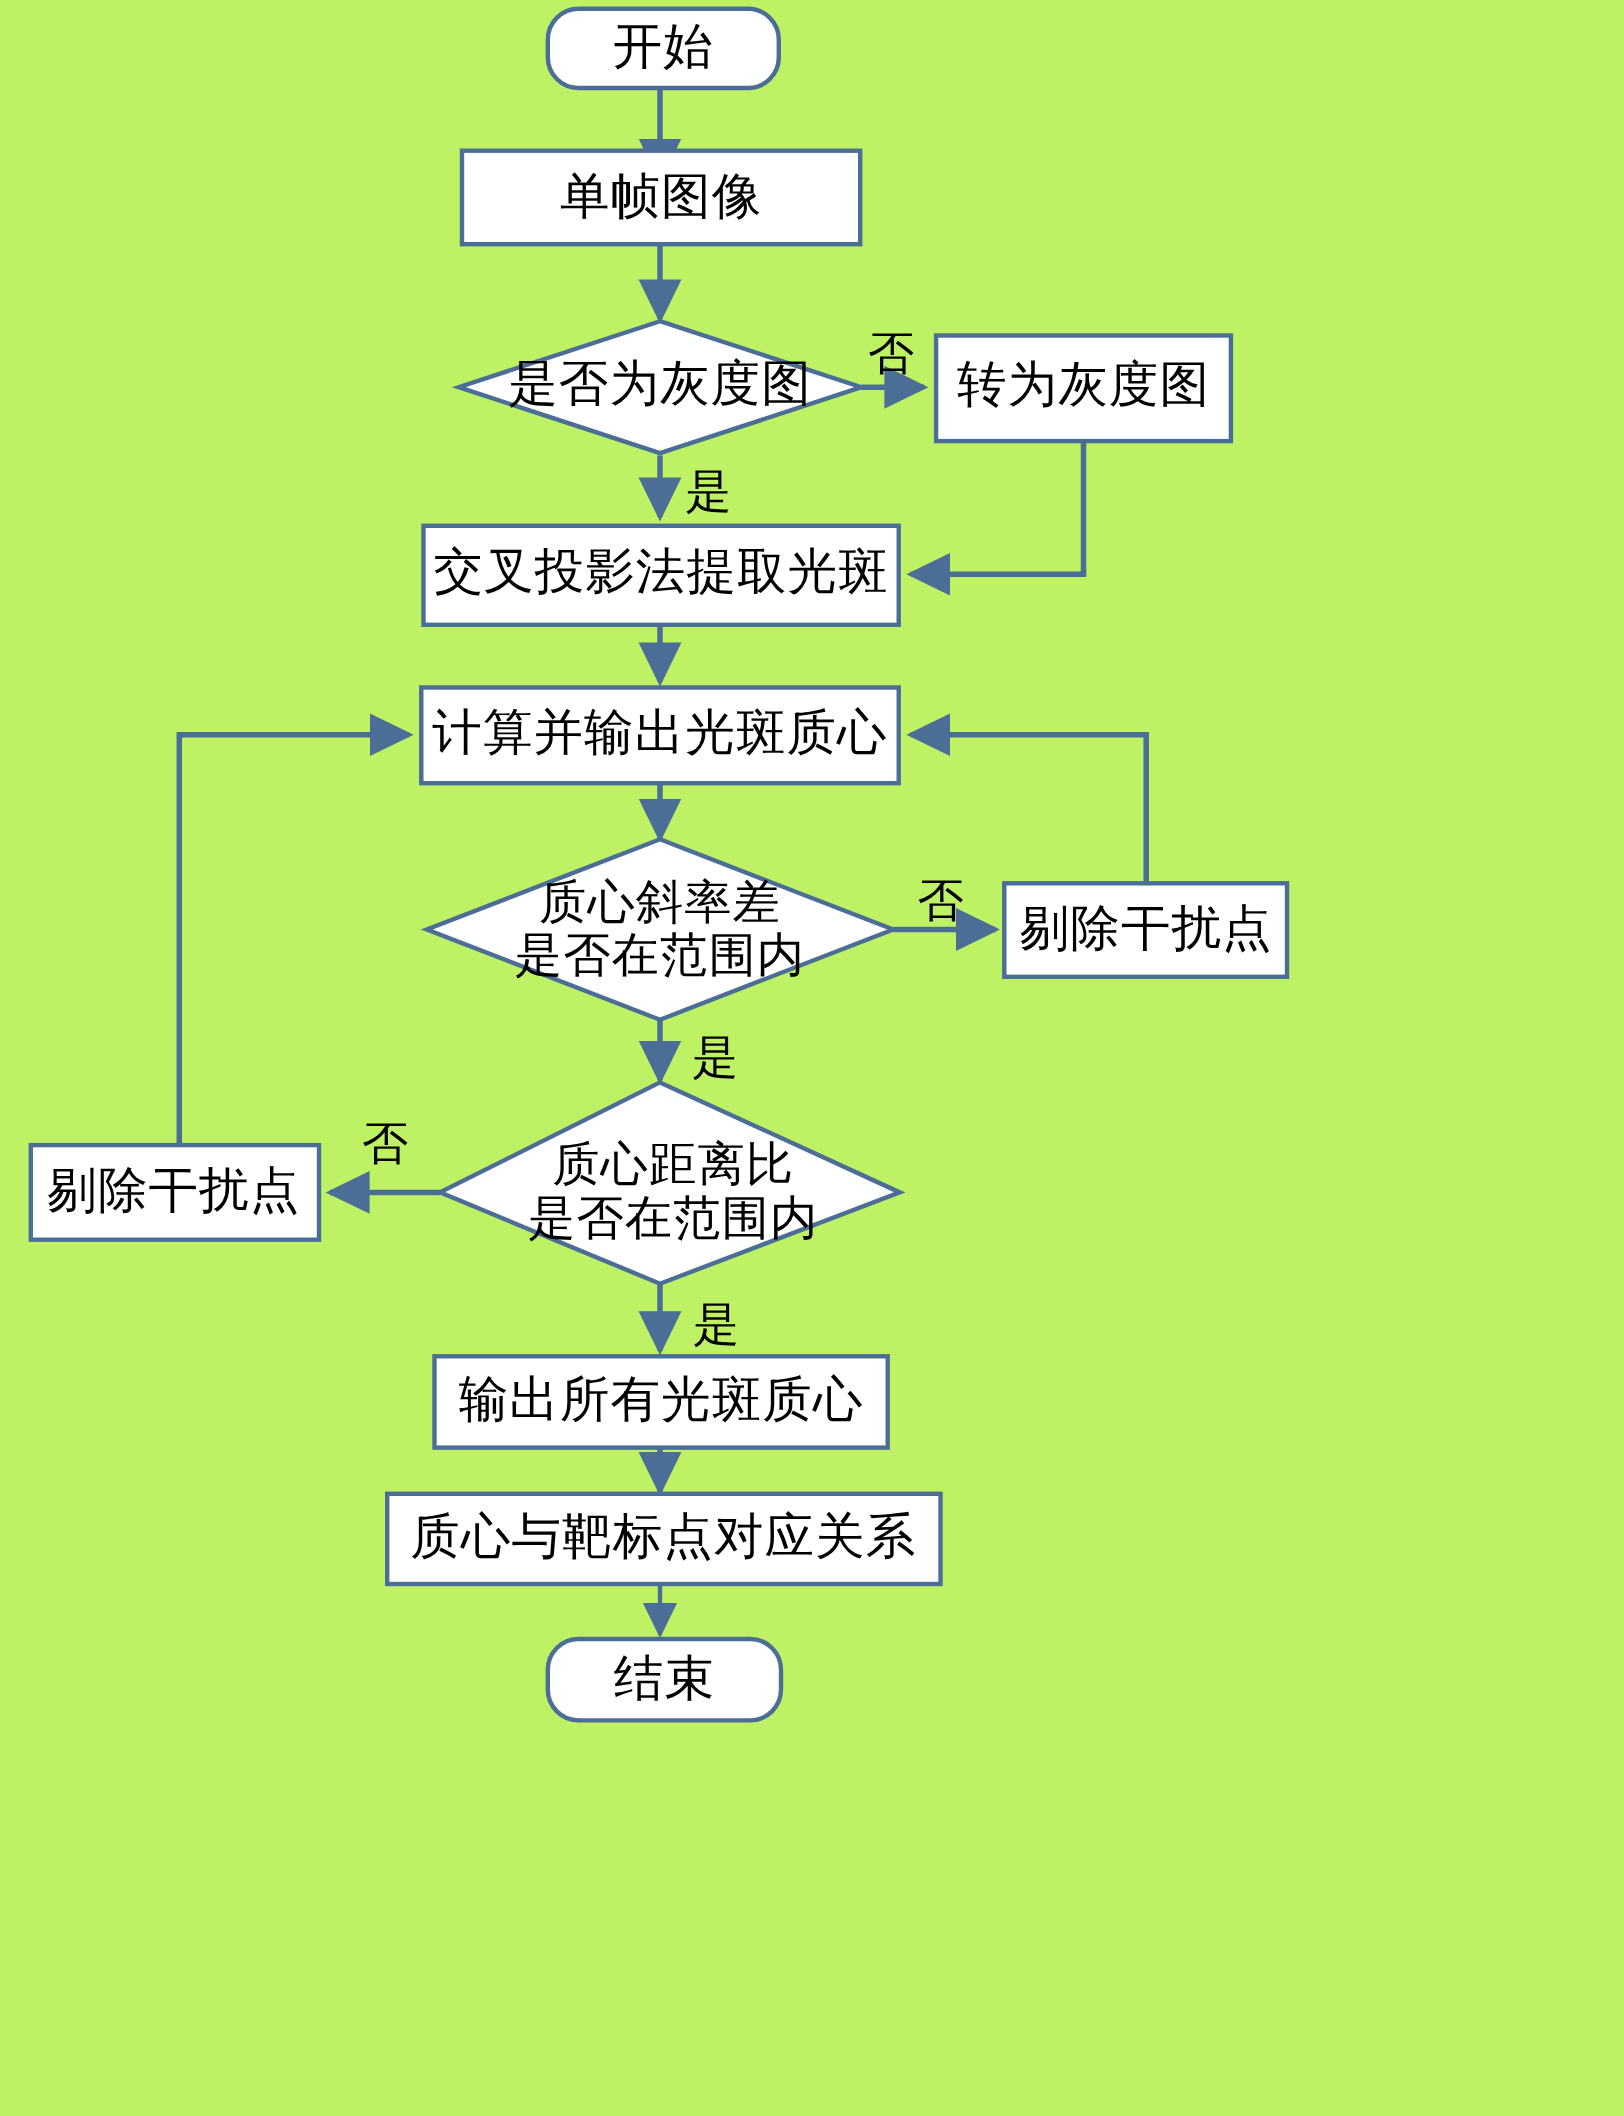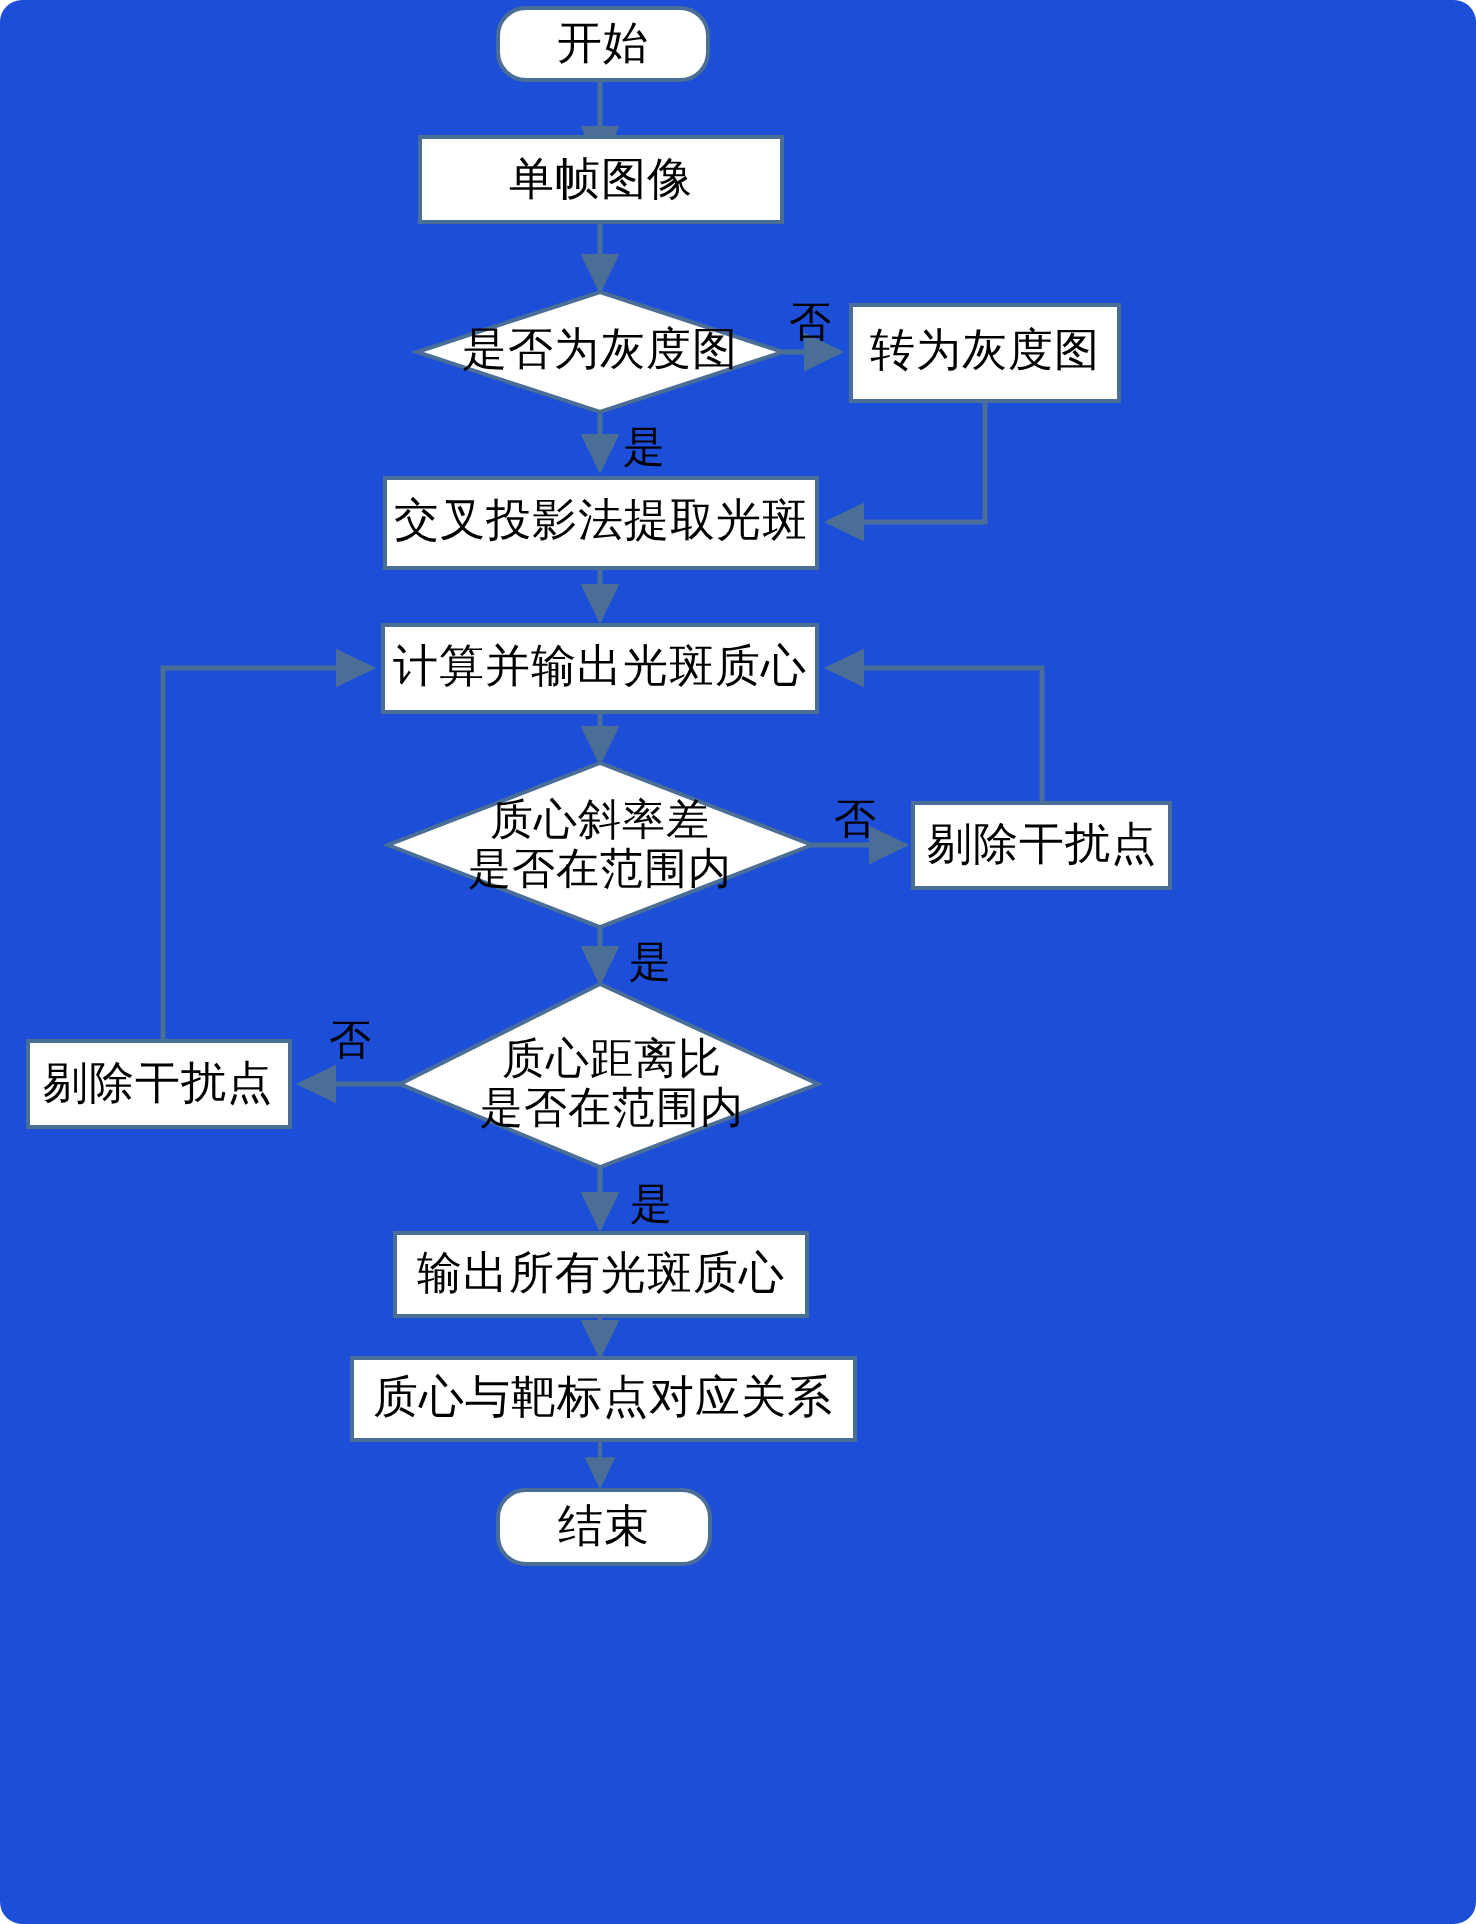--- a/index.html
+++ b/index.html
@@ -7,23 +7,22 @@
     padding: 0;
     background: #ffffff;
   }
   body {
     font-family: "DejaVu Serif", "Liberation Serif", serif;
   }
   #flowchart-root {
     position: relative;
     width: 1476px;
     height: 1924px;
-    background: #1d4ed8;
+    background: #bef264;
     overflow: hidden;
-    border-radius: 22px;
   }
   svg#flow-svg {
     position: absolute;
     top: 0;
     left: 0;
     width: 1476px;
     height: 1924px;
   }
   .node-shape {
     fill: #ffffff;

